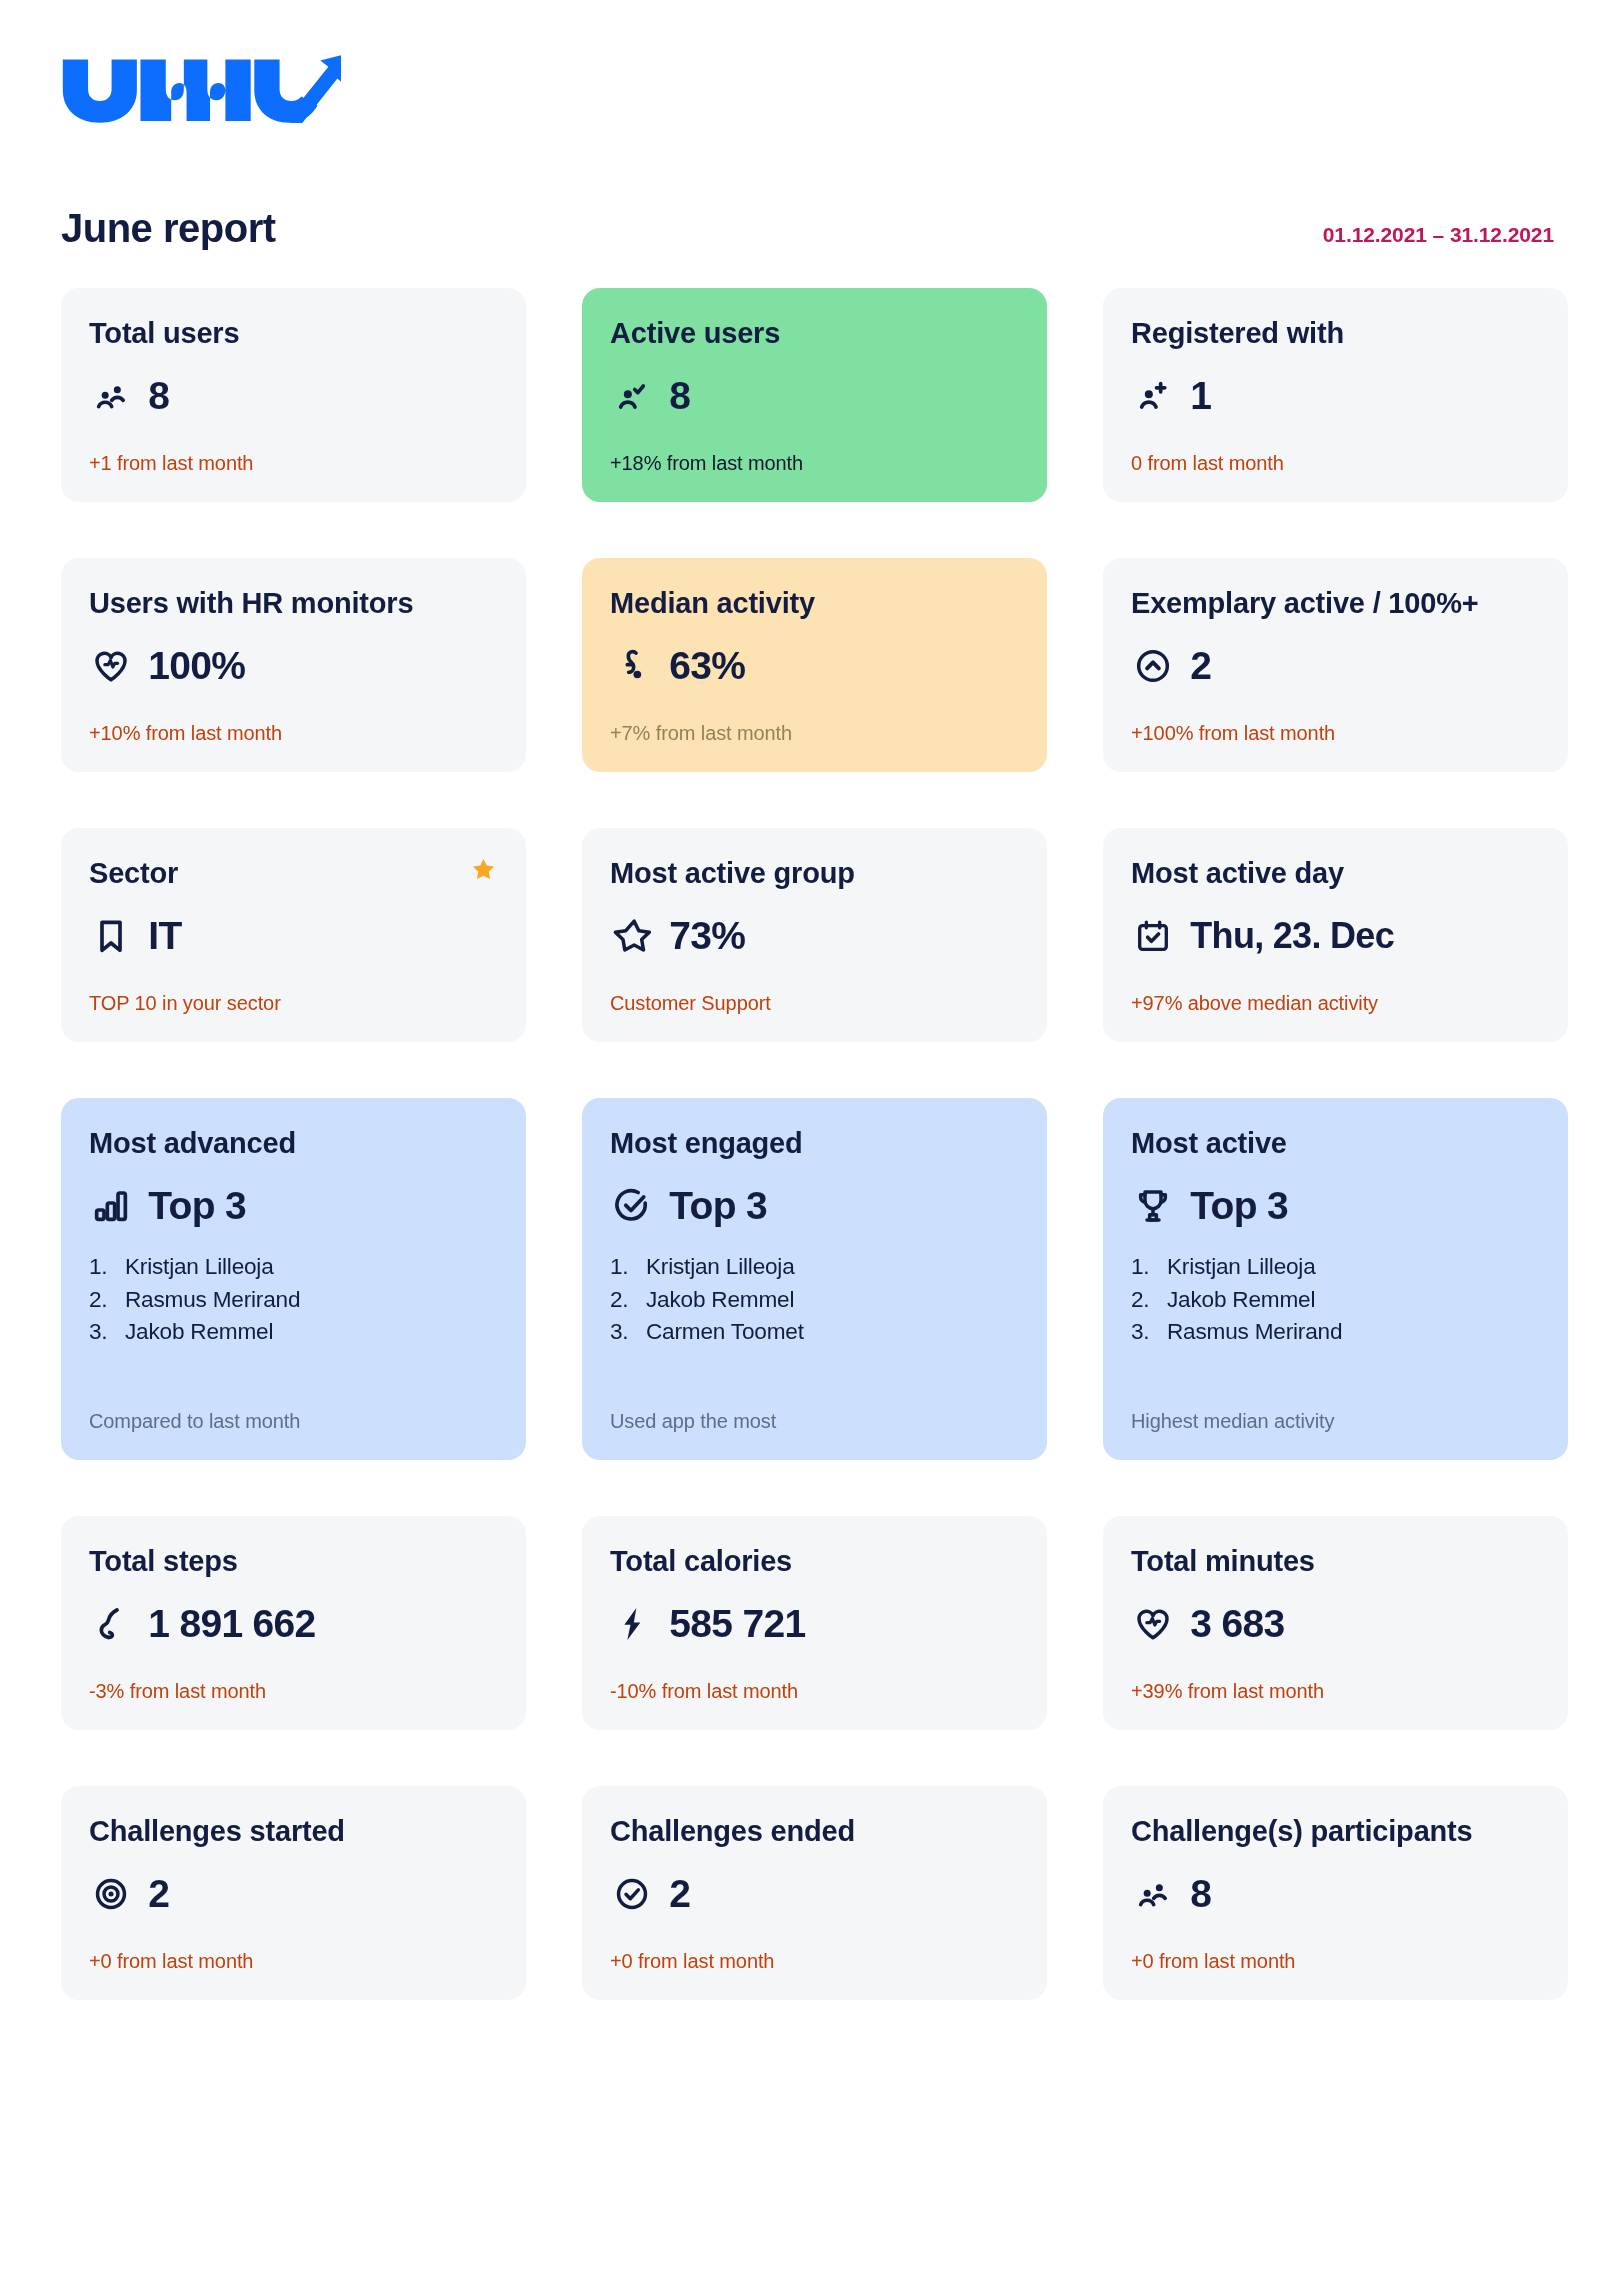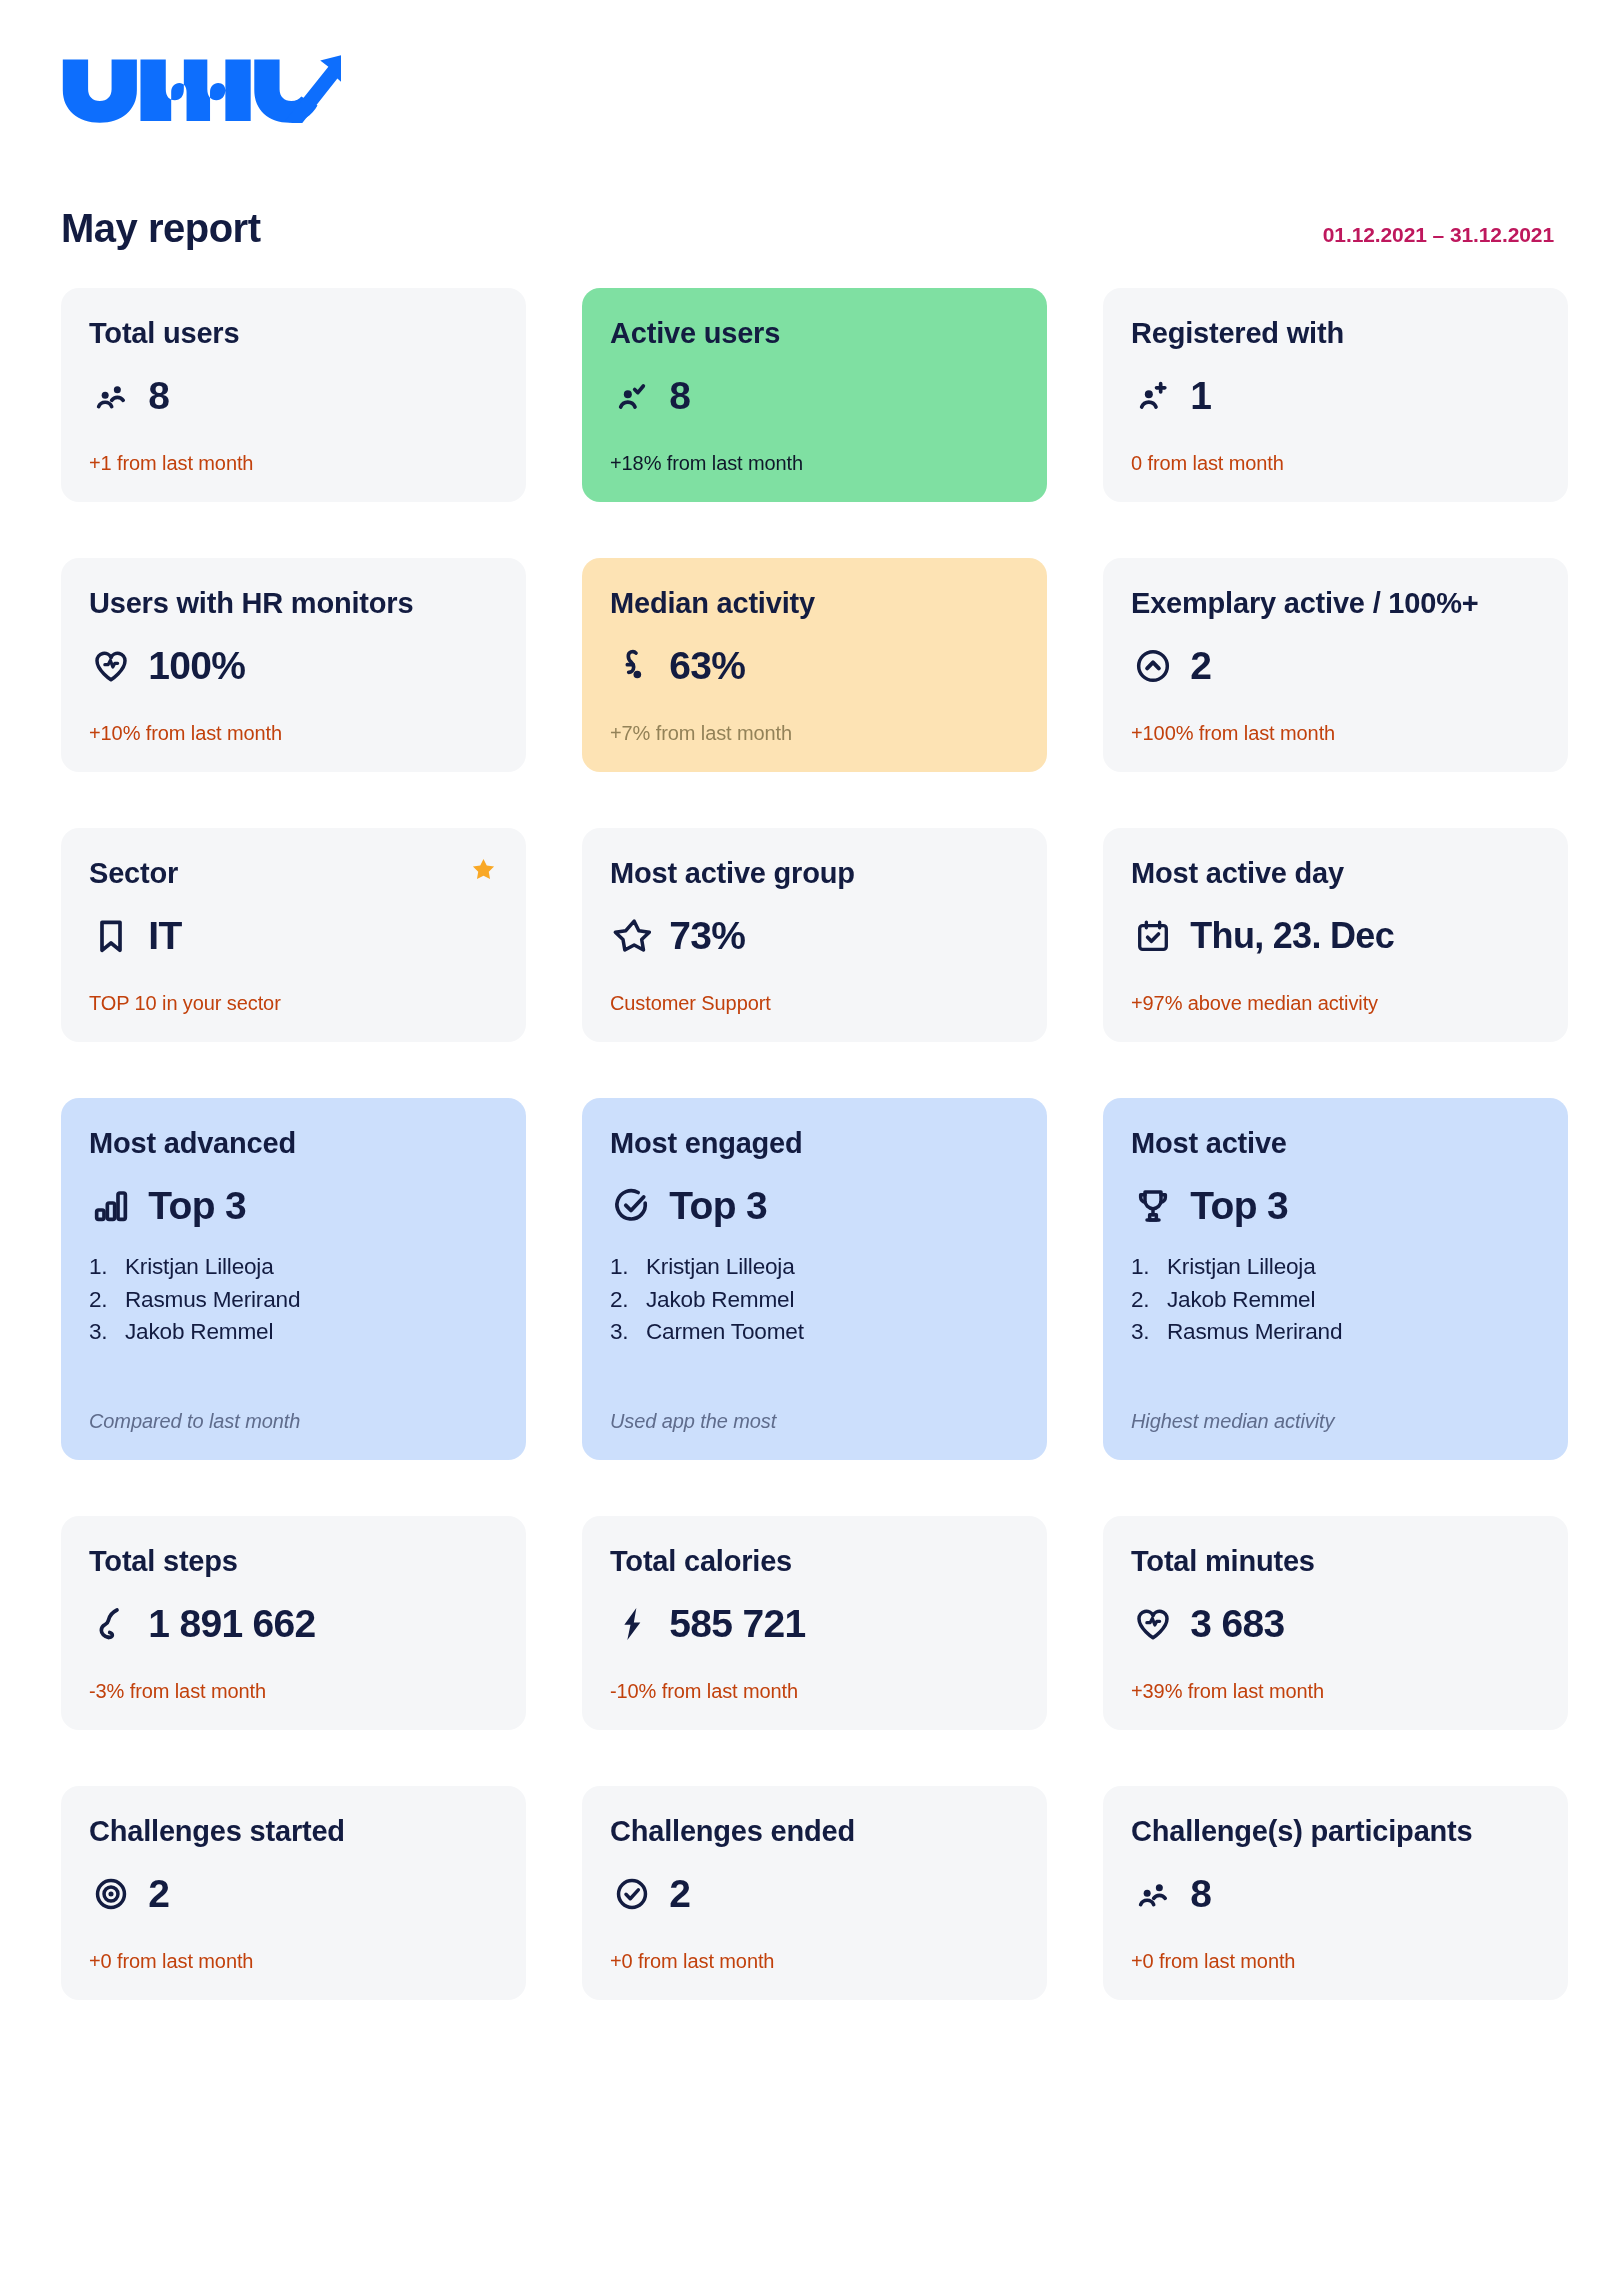--- a/index.html
+++ b/index.html
@@ -96,21 +96,21 @@
 
   .card-footer {
     margin-top: auto;
     font-size: 20px;
     color: #c2410c;
     letter-spacing: -0.1px;
     padding-top: 25px;
   }
   .card.green .card-footer { color: #0f172a; }
   .card.yellow .card-footer { color: #938258; }
-  .card.blue .card-footer { color: #5f6c8c; font-style: italic; }
+  .card.blue .card-footer { color: #5f6c8c; }
 
   
   .star-badge {
     position: absolute;
     top: 28px;
     right: 29px;
     color: #f9a826;
     line-height: 0;
   }
 
@@ -156,21 +156,21 @@
         <path d="M255 18h30l11 34 10-34h0l-9 68h-28l-14-68z" opacity="0"></path>
       </g>
 
       <g fill="#0d6efd">
         <path d="M248 86 L296 26 l-9-7 36-9 -8 37 -9-8 -41 52z"></path>
       </g>
     </svg>
   </div>
 
   <div class="report-header">
-    <h1 class="report-title">May report</h1>
+    <h1 class="report-title">June report</h1>
     <div class="report-range">01.12.2021 – 31.12.2021</div>
   </div>
 
   <div class="grid">
 
     <div class="card">
       <div class="card-title">Total users</div>
       <div class="card-value-row">
         <span class="card-icon">
           <svg width="40" height="40" viewBox="0 0 24 24" fill="none" stroke="currentColor" stroke-width="2.2" stroke-linecap="round">

